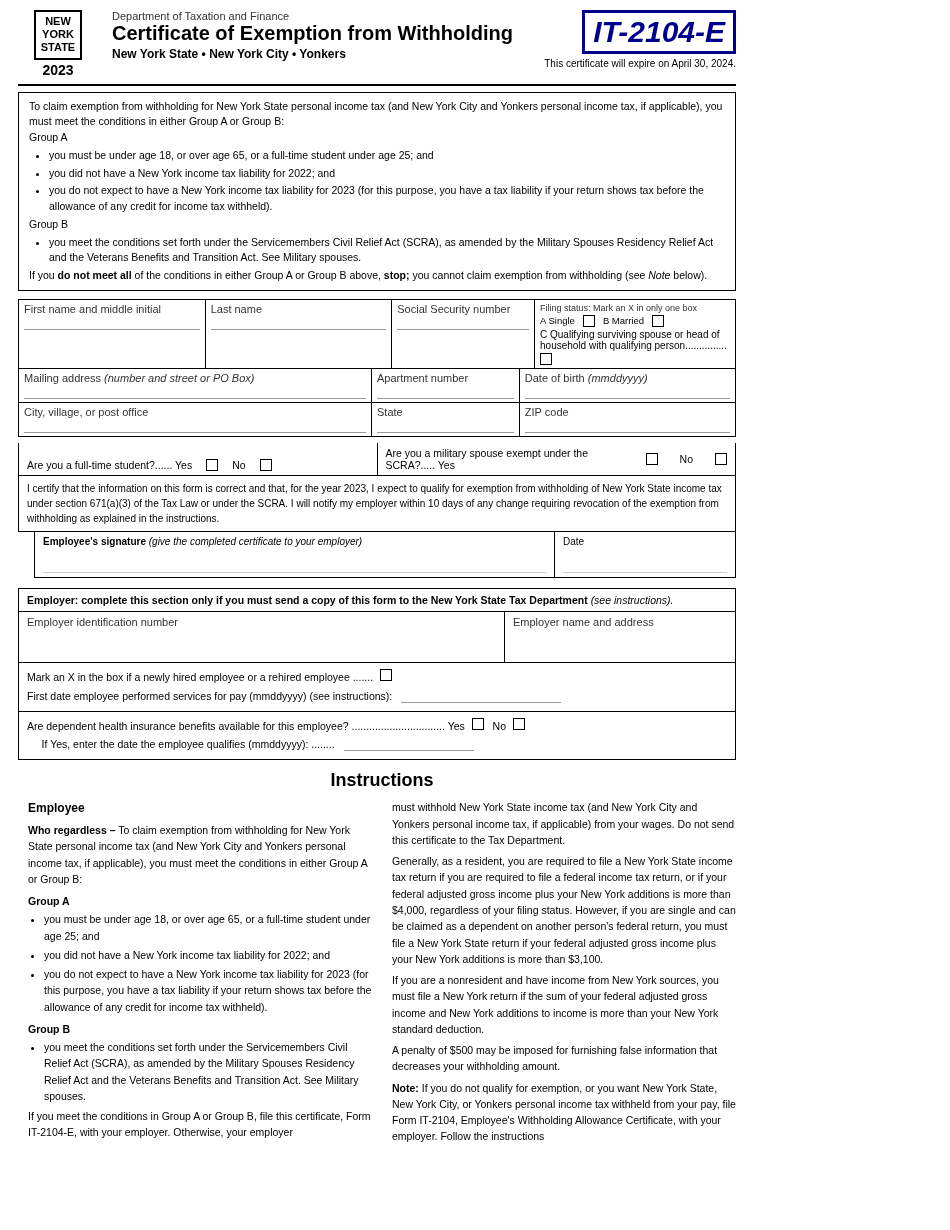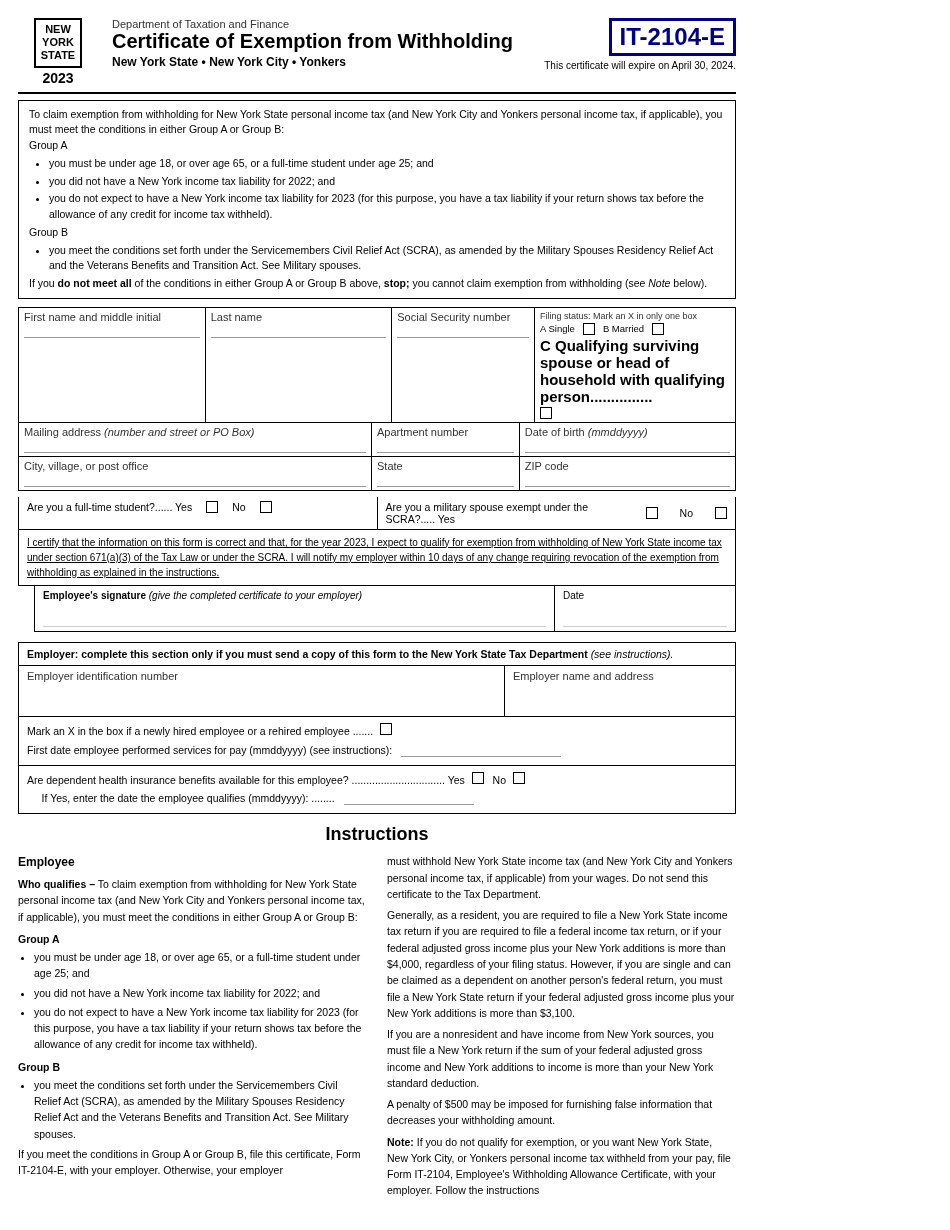--- a/index.html
+++ b/index.html
@@ -6,21 +6,21 @@
     body {
       font-family: Arial, sans-serif;
       font-size: 11px;
       background: #fff;
       color: #000;
       width: 950px;
       min-height: 1230px;
     }
     .page {
       width: 754px;
-      padding: 18px 18px;
+      padding: 10px 18px;
     }
     
     .header {
       display: flex;
       align-items: flex-start;
       margin-bottom: 6px;
       border-bottom: 2px solid #000;
       padding-bottom: 6px;
     }
     .logo-area {
@@ -63,27 +63,28 @@
     }
     .header-right {
       width: 200px;
       text-align: right;
       flex-shrink: 0;
       display: flex;
       flex-direction: column;
       align-items: flex-end;
     }
     .form-number {
-      font-size: 24px;
+      font-size: 30px;
       font-weight: bold;
       color: #00008B;
       border: 3px solid #00008B;
       padding: 2px 8px;
       display: inline-block;
       margin-bottom: 4px;
+      font-style: italic;
     }
     .expire-text {
       font-size: 10px;
       text-align: right;
     }
     
     .instructions-box {
       border: 1px solid #000;
       padding: 6px 10px;
       margin-bottom: 8px;
@@ -148,41 +149,40 @@
     .student-military-row {
       display: flex;
       border: 1px solid #000;
       border-top: none;
       margin-bottom: 0;
     }
     .student-cell {
       flex: 1;
       padding: 4px 8px;
       display: flex;
-      align-items: flex-start;
+      align-items: flex-end;
       gap: 14px;
       font-size: 10.5px;
       border-right: 1px solid #000;
     }
     .military-cell {
       flex: 1;
       padding: 4px 8px;
       display: flex;
       align-items: center;
       gap: 22px;
       font-size: 10.5px;
     }
     
     .cert-text {
       border: 1px solid #000;
       border-top: none;
       padding: 5px 8px;
       font-size: 10px;
       line-height: 1.5;
-      text-decoration: underline;
     }
     
     .sig-row {
       display: flex;
       border: 1px solid #000;
       border-top: none;
       margin-bottom: 10px;
       margin-left: 16px;
     }
     .sig-cell {
@@ -229,20 +229,21 @@
       font-size: 10.5px;
       line-height: 1.8;
       border-bottom: 1px solid #000;
     }
     .employer-misc:last-child {
       border-bottom: none;
     }
     
     .instructions-section {
       margin-top: 10px;
+      margin-left: 10px;
     }
     .inst-title {
       text-align: center;
       font-size: 18px;
       font-weight: bold;
       margin-bottom: 8px;
     }
     .two-col {
       display: flex;
       gap: 20px;
@@ -329,21 +330,21 @@
         <input type="text" style="width: 100%; border-top: none; border-right: none; border-left: none; border-image: initial; border-bottom: 1px solid rgb(153, 153, 153); outline: none; font-size: 11px;">
       </div>
       <div class="field-cell filing-status-cell" style="flex:1.5;border-right:none;">
         <span class="field-label" style="font-size:9px;">Filing status: Mark an X in only one box</span>
         <div class="filing-row">
           <span>A  Single</span>
           <div class="checkbox-sq"></div>
           <span>B  Married</span>
           <div class="checkbox-sq"></div>
         </div>
-        <div style="font-size:15px;font-weight:bold;">C  Qualifying surviving spouse or head of household with qualifying person...............</div>
+        <div style="font-size:10px;">C  Qualifying surviving spouse or head of household with qualifying person...............</div>
         <div style="display:flex;align-items:center;gap:4px;margin-top:2px;">
           <div class="checkbox-sq"></div>
         </div>
       </div>
     </div>
 
     <div class="fields-row">
       <div class="field-cell" style="flex:2.5;">
         <span class="field-label">Mailing address <em>(number and street or PO Box)</em></span>
         <input type="text" style="width: 100%; border-top: none; border-right: none; border-left: none; border-image: initial; border-bottom: 1px solid rgb(153, 153, 153); outline: none; font-size: 11px;">
@@ -434,21 +435,21 @@
       <input type="text" style="width: 130px; border-top: none; border-right: none; border-left: none; border-image: initial; border-bottom: 1px solid rgb(153, 153, 153); outline: none; font-size: 11px; margin-left: 6px;">
     </div>
   </div>
 
   <div class="instructions-section">
     <div class="inst-title">Instructions</div>
     <div class="two-col">
       <div class="col-left">
         <div class="section-heading">Employee</div>
         <p>
-          <strong>Who qualifies –</strong>
+          <strong>Who regardless –</strong>
           <span>To claim exemption from withholding for New York State personal income tax (and New York City and Yonkers personal income tax, if applicable), you must meet the conditions in either Group A or Group B:</span>
         </p>
         <div class="subsection-label">Group A</div>
         <ul class="inst-ul">
           <li>you must be under age 18, or over age 65, or a full-time student under age 25; and</li>
           <li>you did not have a New York income tax liability for 2022; and</li>
           <li>you do not expect to have a New York income tax liability for 2023 (for this purpose, you have a tax liability if your return shows tax before the allowance of any credit for income tax withheld).</li>
         </ul>
         <div class="subsection-label">Group B</div>
         <ul class="inst-ul">

